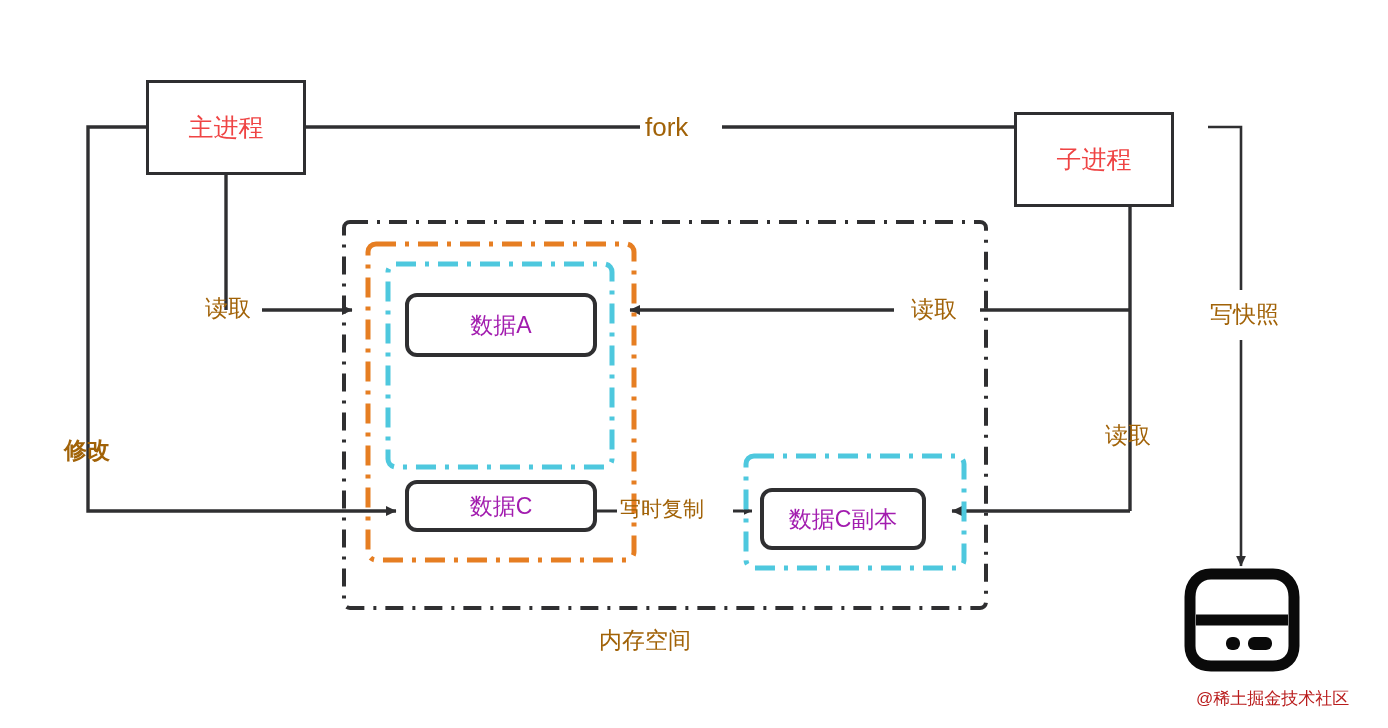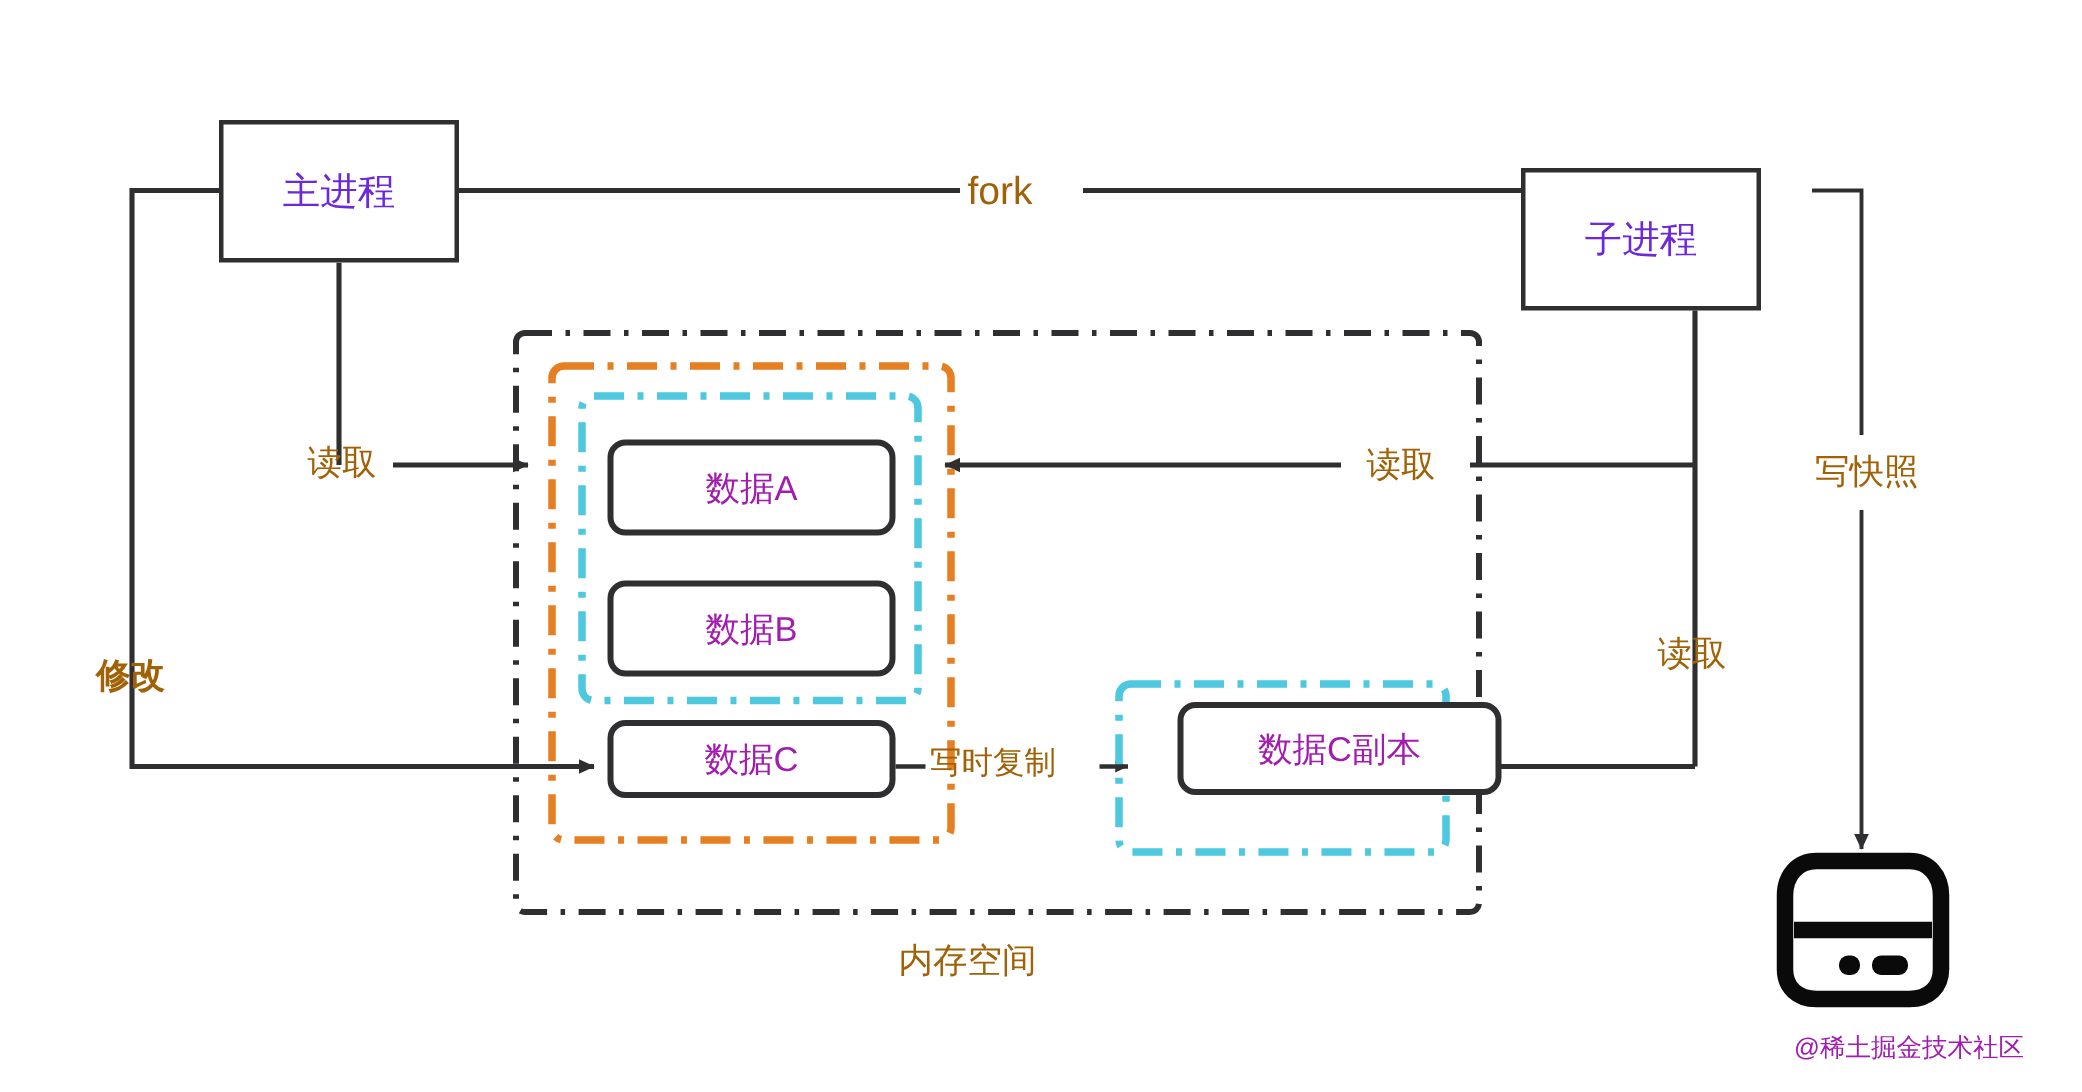--- a/index.html
+++ b/index.html
@@ -36,39 +36,39 @@
     font-size: 21px;
     font-family: Liberation Mono, monospace;
   }
   .proc-box {
     position: absolute;
     border: 3px solid #2f2f31;
     background: #ffffff;
     display: flex;
     align-items: center;
     justify-content: center;
-    color: #6d28d9;
+    color: #ef4444;
     font-size: 25px;
     box-sizing: border-box;
   }
   .data-box {
     position: absolute;
     border: 4px solid #2f2f31;
     border-radius: 12px;
     background: #ffffff;
     display: flex;
     align-items: center;
     justify-content: center;
     color: #a21caf;
     font-size: 23px;
     box-sizing: border-box;
   }
   .watermark {
     position: absolute;
-    color: #a21caf;
+    color: #b91c1c;
     font-size: 17px;
     white-space: nowrap;
   }
 </style>
 </head>
 <body>
 
 <div id="canvas">
 
   <svg viewBox="0 0 1388 728">
@@ -129,29 +129,26 @@
   </div>
 
   <div class="proc-box" style="left:1014px; top:80px; width:160px; height:95px;margin-top:32px;">
     <span>子进程</span>
   </div>
 
   <div class="data-box" style="left:405px; top:293px; width:192px; height:64px;">
     <span>数据A</span>
   </div>
 
-  <div class="data-box" style="left:405px; top:387px; width:192px; height:64px;">
-    <span>数据B</span>
-  </div>
 
   <div class="data-box" style="left:405px; top:480px; width:192px; height:52px;">
     <span>数据C</span>
   </div>
 
-  <div class="data-box" style="left:760px; top:468px; width:216px; height:62px;margin-left:25px;">
+  <div class="data-box" style="left:760px; top:488px; width:166px; height:62px;">
     <span>数据C副本</span>
   </div>
 
   <div class="lbl" style="left:645px; top:114px; font-size:26px;">fork</div>
 
   <div class="lbl" style="left:205px; top:297px;">读取</div>
 
   <div class="lbl" style="left:64px; top:439px;font-weight:bold;">修改</div>
 
   <div class="lbl small" style="left:620px; top:500px;">写时复制</div>

